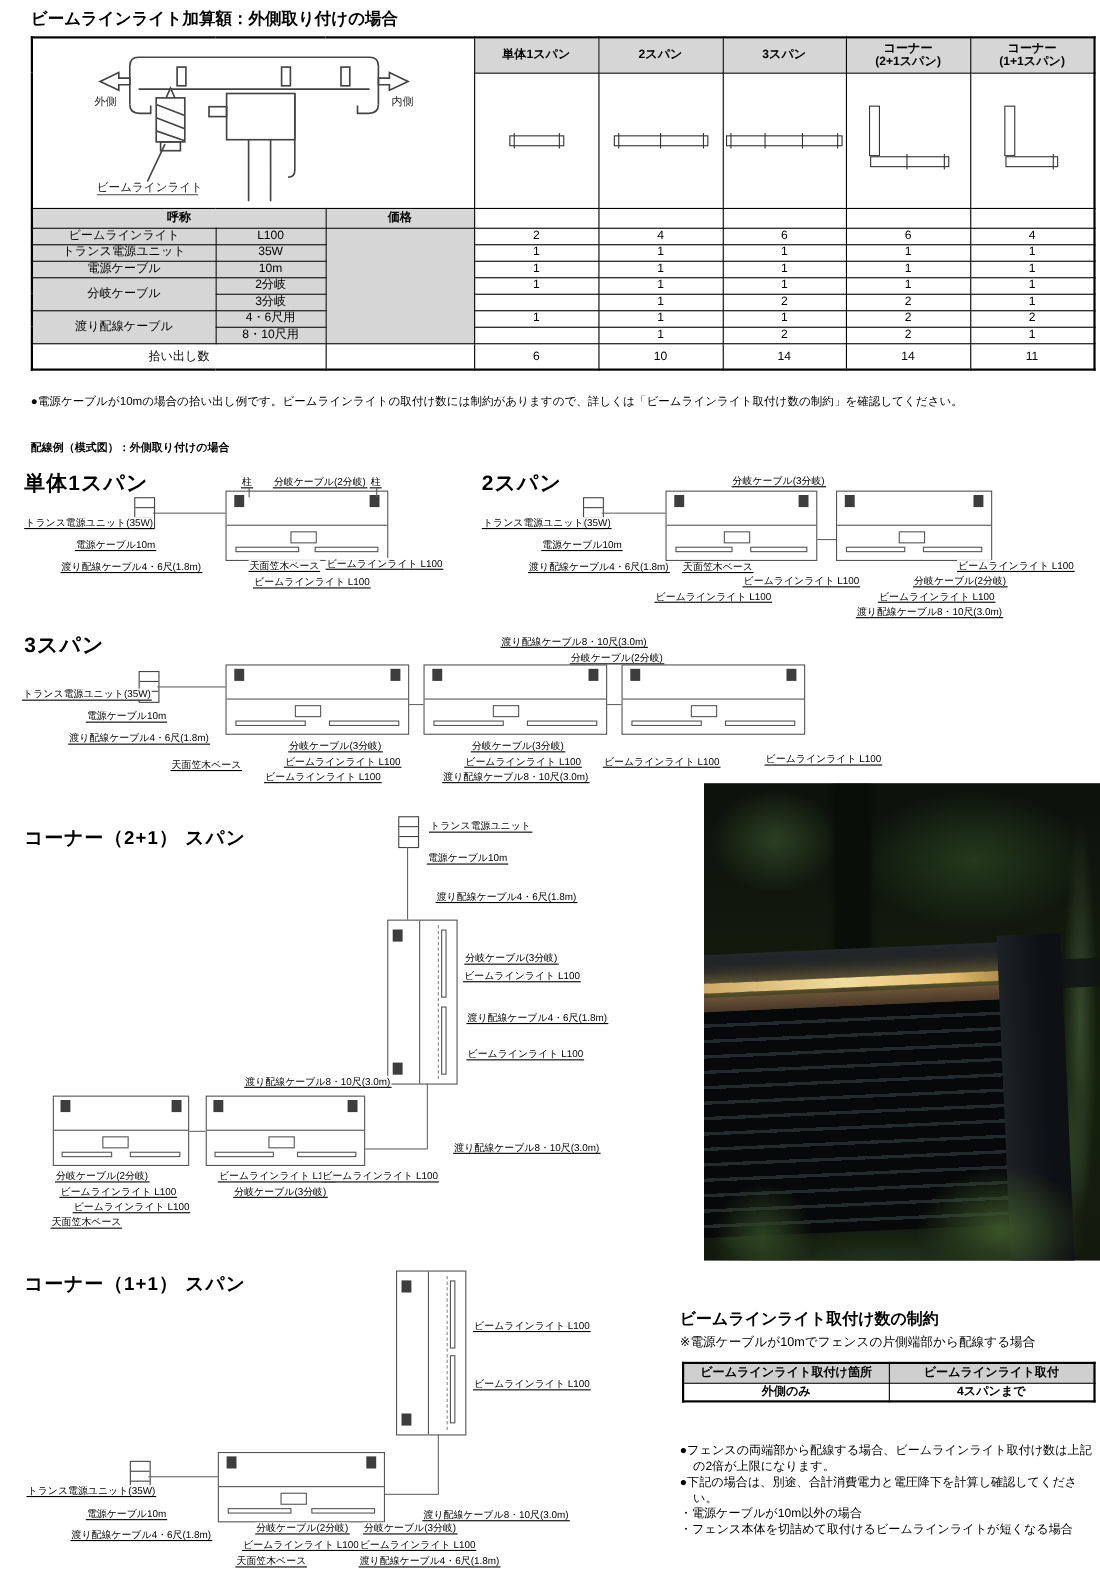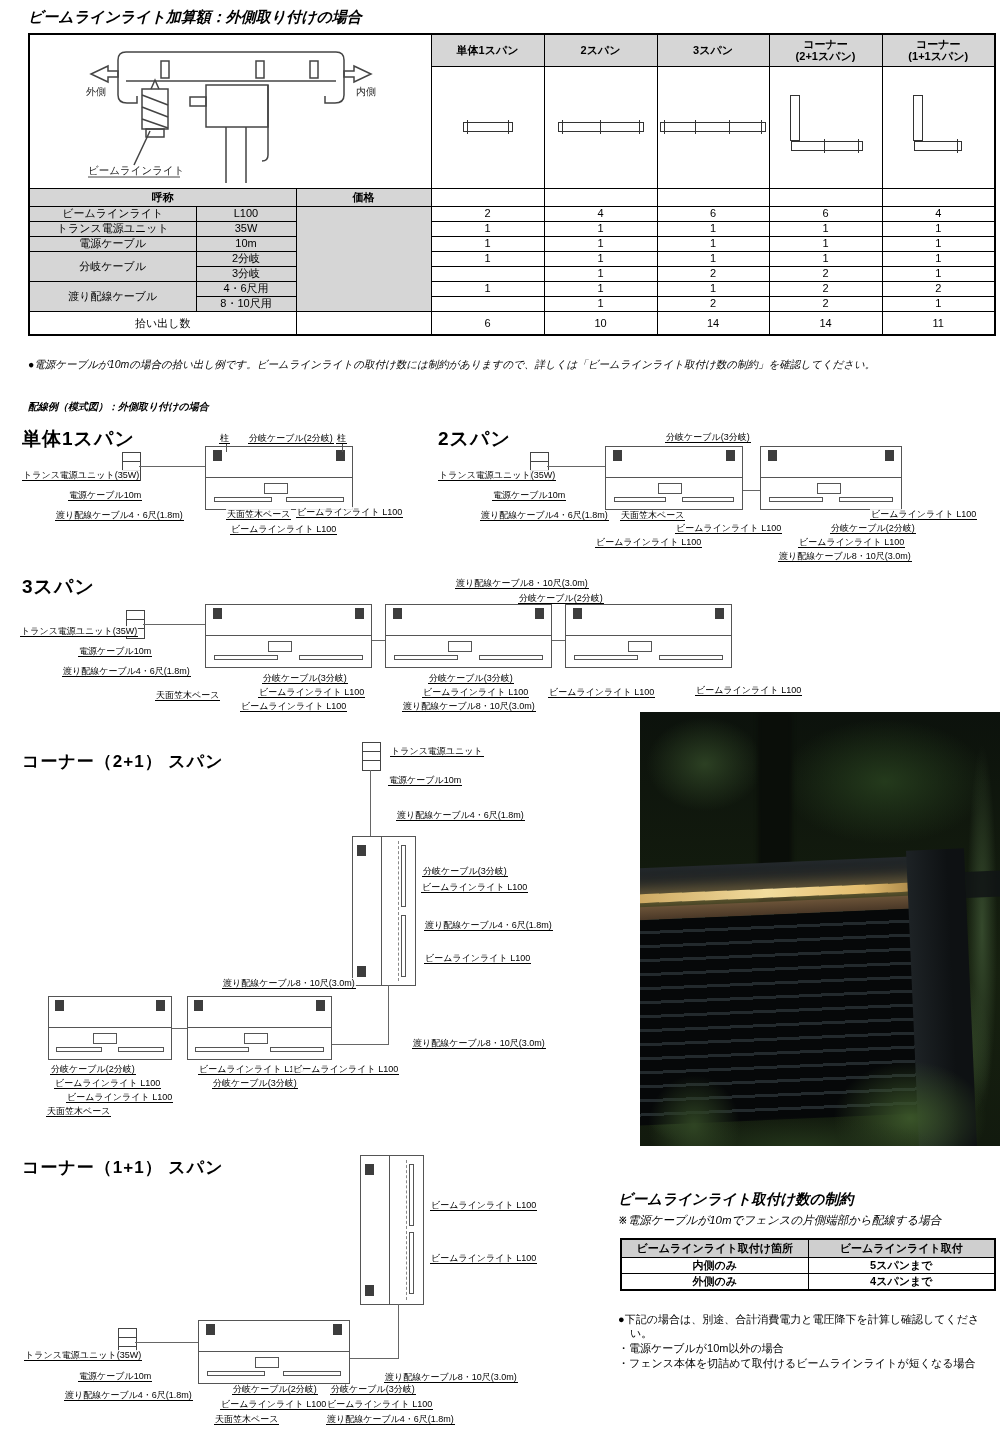--- a/index.html
+++ b/index.html
@@ -1,18 +1,18 @@
 <!DOCTYPE html>
 <html><head>
 <meta charset="utf-8">
 <style>
   html,body{margin:0;padding:0;background:#fff;}
   #page{position:relative;width:1000px;height:1434px;background:#fff;overflow:hidden;
         font-family:"Liberation Sans","DejaVu Sans",sans-serif;color:#000;}
-  .abs{position:absolute;font-style:italic;}
+  .abs{position:absolute;}
   .h1{font-size:15px;font-weight:bold;}
   .h2{font-size:10px;font-weight:bold;}
   .dtitle{position:absolute;font-size:17px;font-weight:bold;letter-spacing:1px;white-space:nowrap;}
   .smallnote{font-size:10.5px;}
 
   
   table.ptable{position:absolute;left:28px;top:33px;border-collapse:collapse;table-layout:fixed;
                border:2px solid #000;background:#fff;}
   table.ptable td,table.ptable th{border:1px solid #000;font-size:11px;text-align:center;
                padding:0;line-height:1.15;font-weight:normal;overflow:hidden;}
@@ -482,28 +482,25 @@
 
   <div class="abs" style="left:618px;top:1190px;font-size:14.5px;font-weight:bold;">ビームラインライト取付け数の制約</div>
   <div class="abs" style="left:618px;top:1213px;font-size:11.5px;">※電源ケーブルが10mでフェンスの片側端部から配線する場合</div>
   <table class="ctable">
     <tbody>
         <tr style="height:18px">
       <th>ビームラインライト取付け箇所</th>
       <th>ビームラインライト取付</th>
     </tr>
     <tr style="height:16px">
-      <td>内側のみ</td>
-      <td>5スパンまで</td>
-    </tr>
-    <tr style="height:16px">
       <td>外側のみ</td>
       <td>4スパンまで</td>
     </tr>
   </tbody>
     </table>
   <div class="cnotes">
+    <div>●フェンスの両端部から配線する場合、ビームラインライト取付け数は上記の2倍が上限になります。</div>
     <div>●下記の場合は、別途、合計消費電力と電圧降下を計算し確認してください。</div>
     <div>・電源ケーブルが10m以外の場合</div>
     <div>・フェンス本体を切詰めて取付けるビームラインライトが短くなる場合</div>
   </div>
 
 </div>
 
 </body></html>

